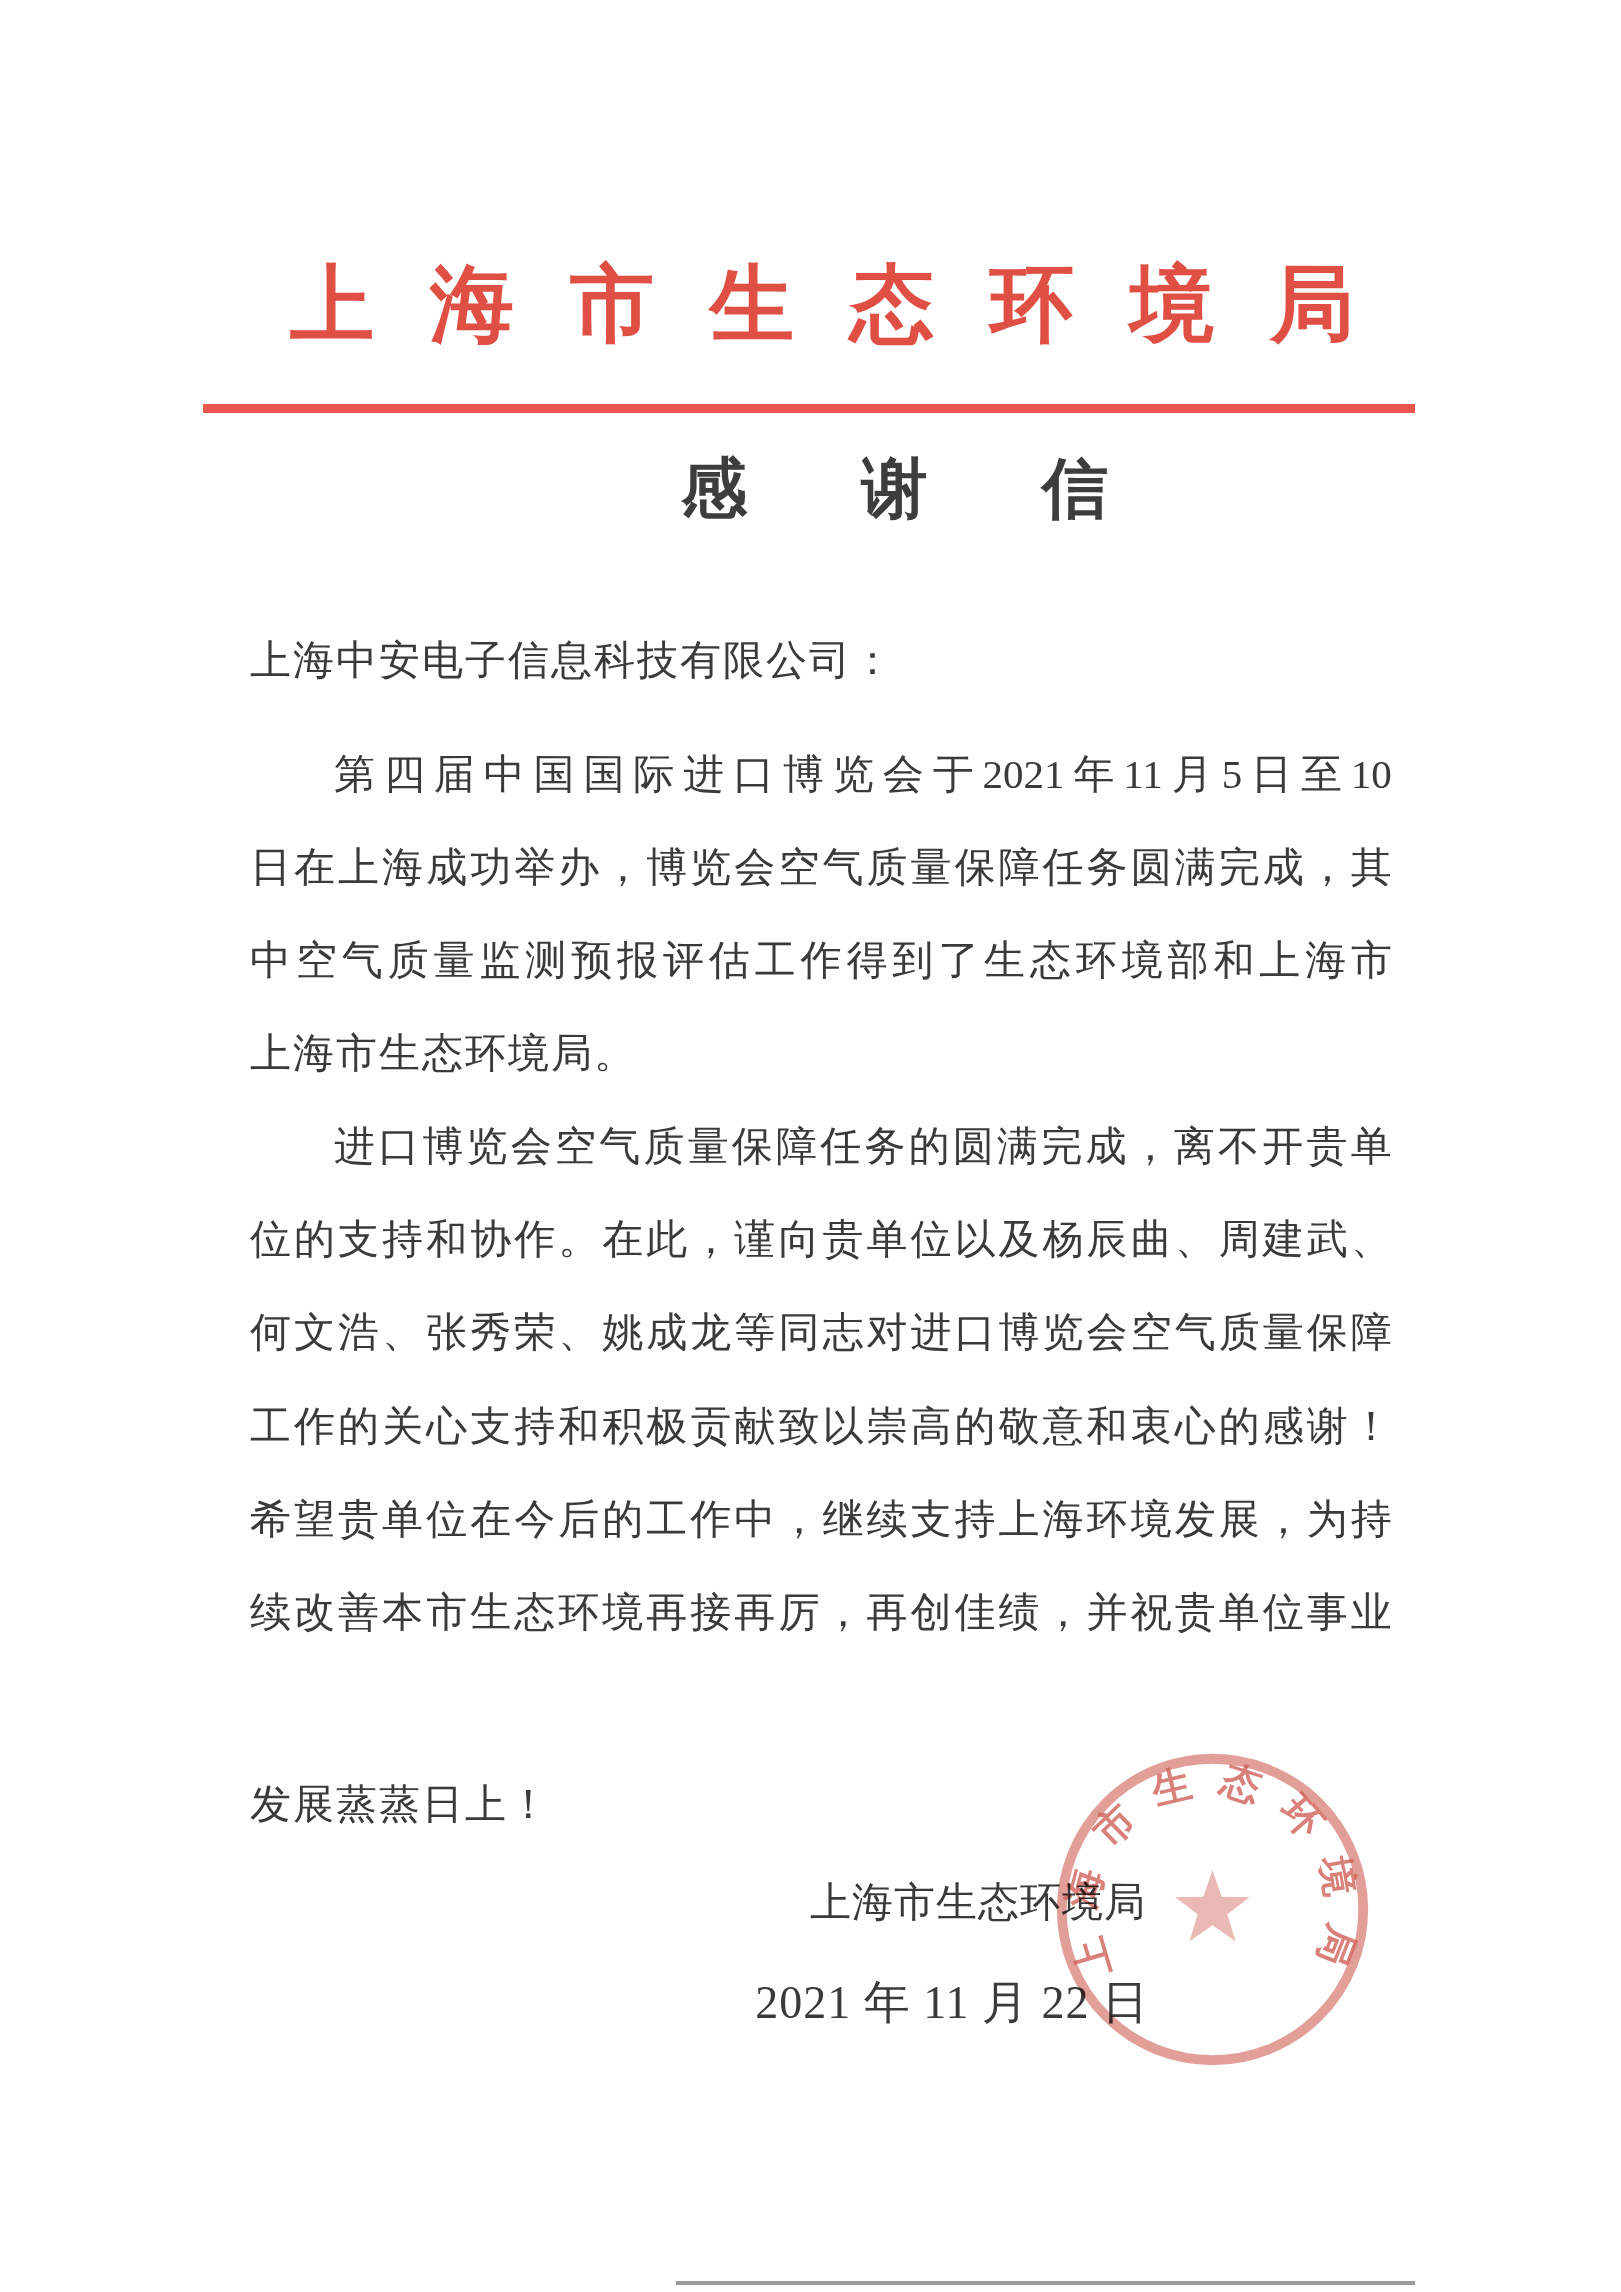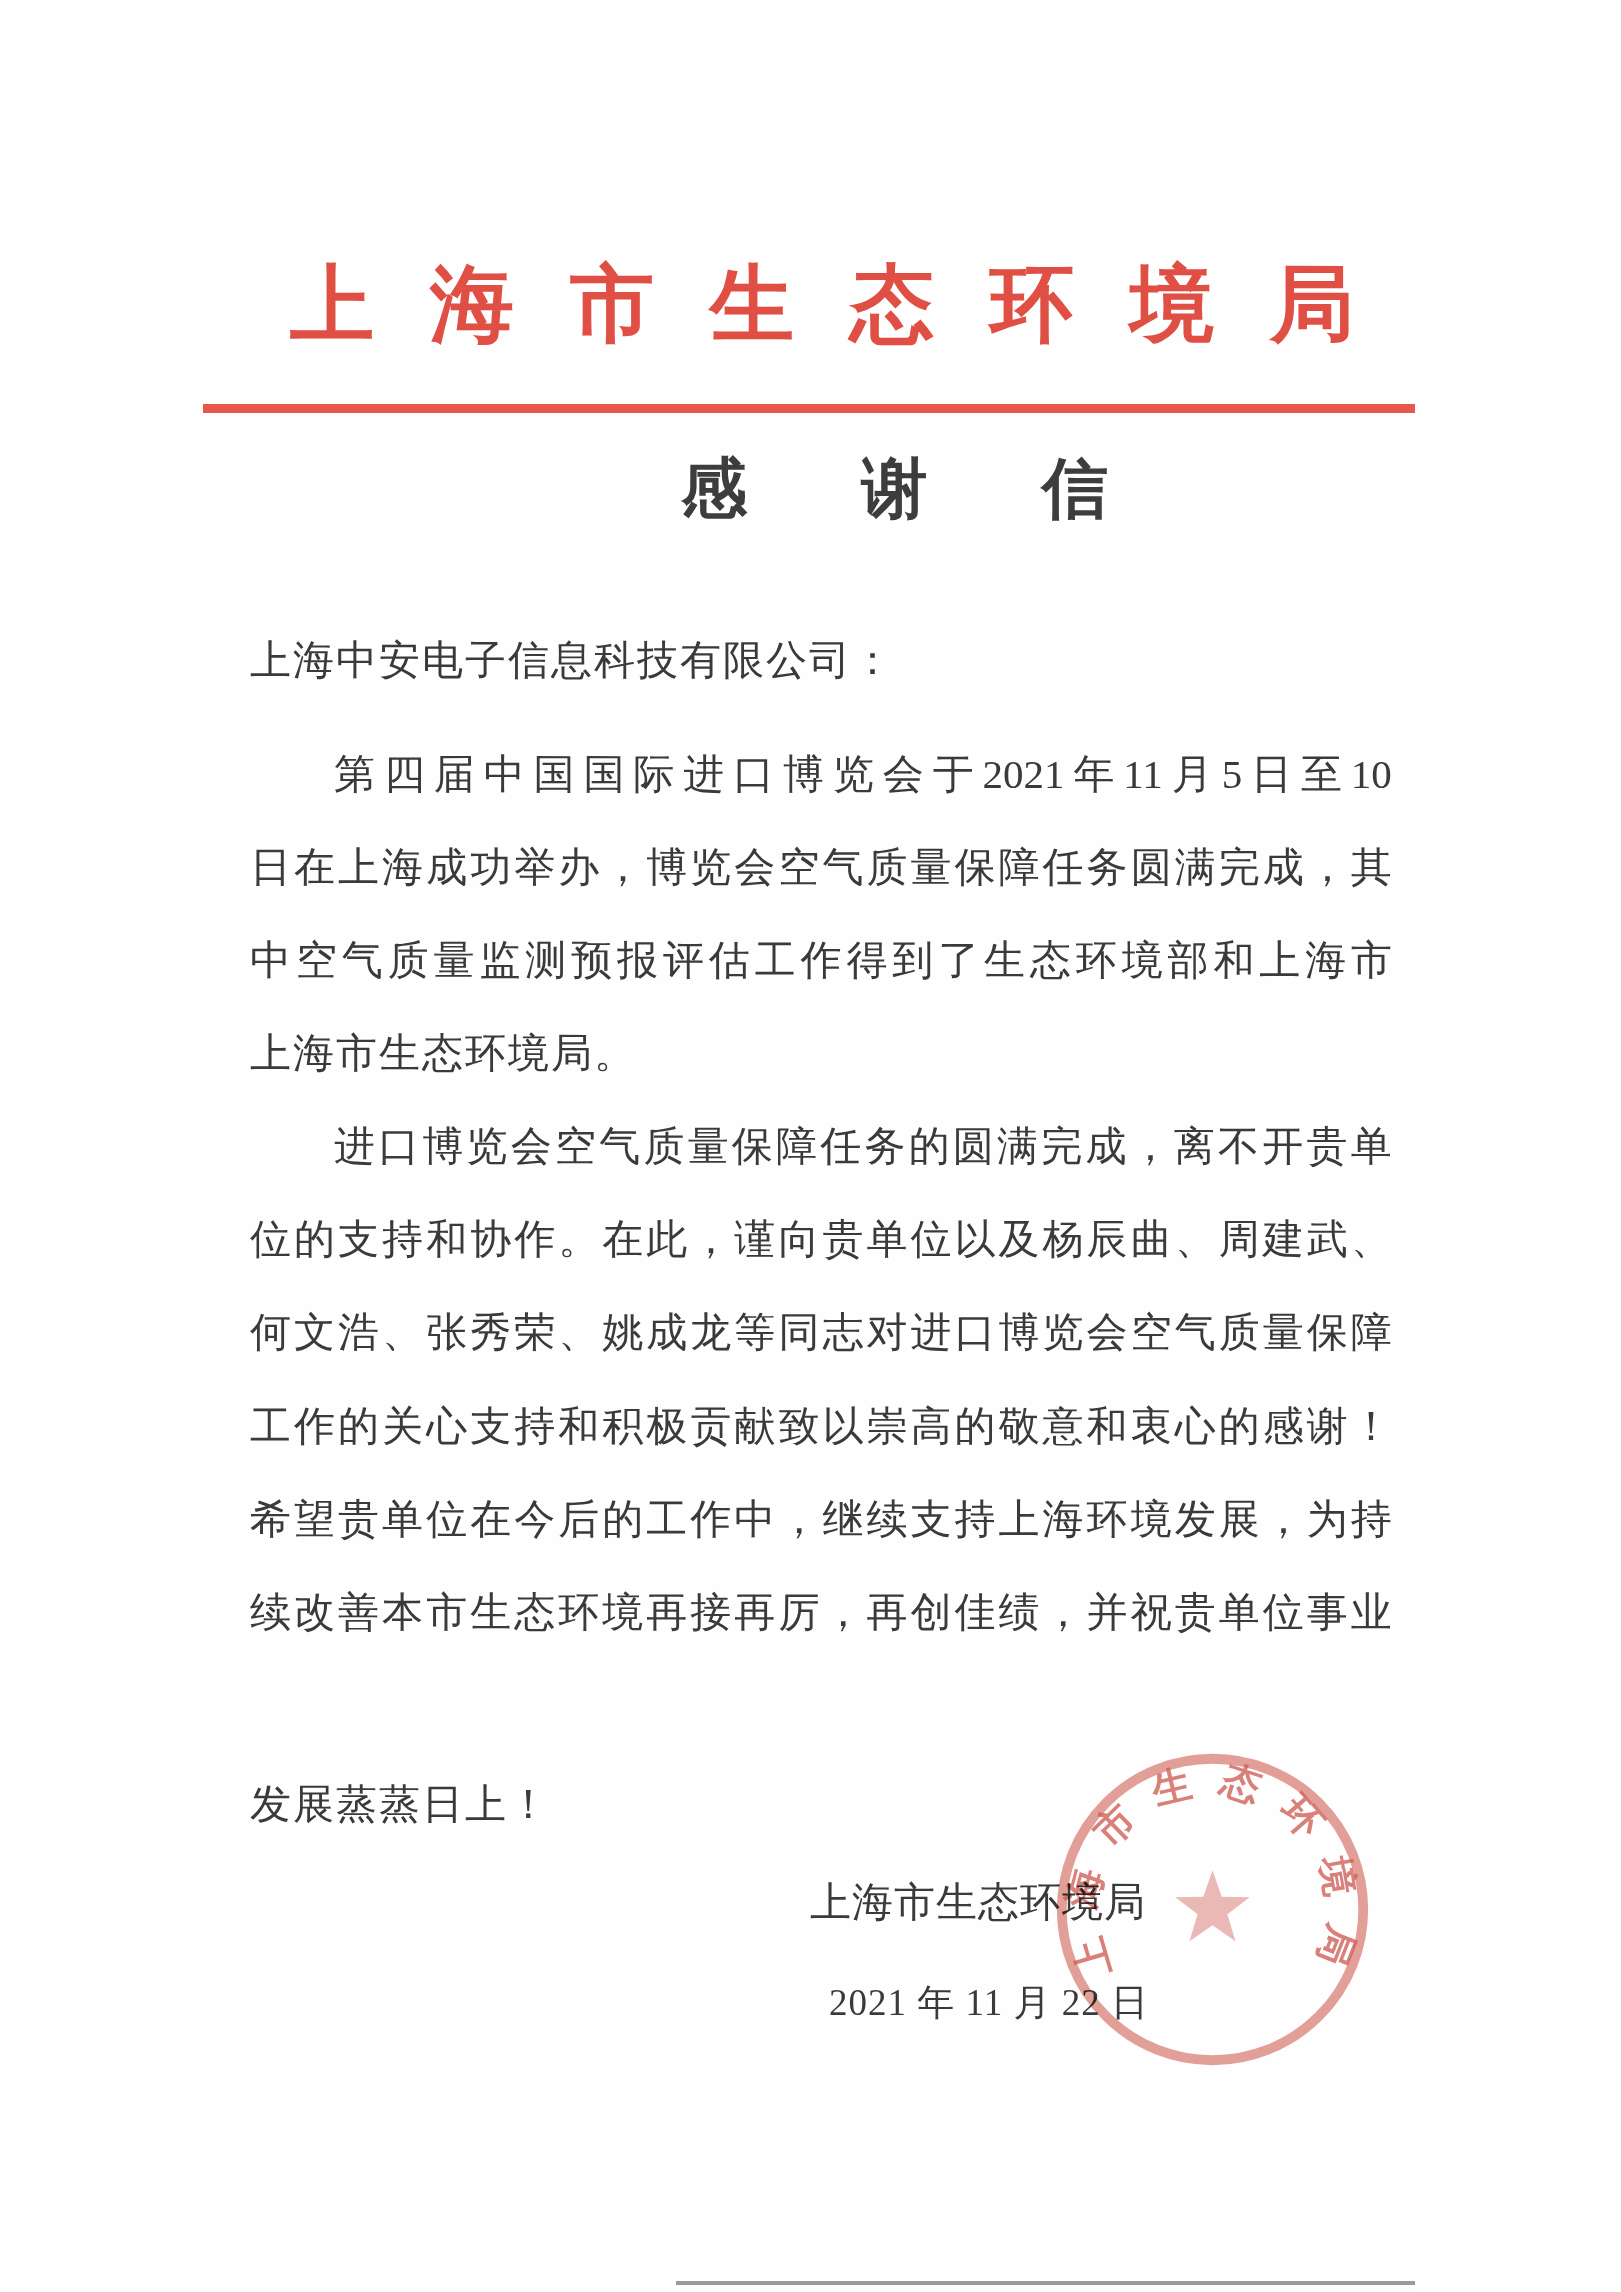--- a/index.html
+++ b/index.html
@@ -88,21 +88,21 @@
     top: 1880px;
     font-size: 41px;
     line-height: 45px;
     letter-spacing: 1px;
     white-space: nowrap;
   }
   .date-line {
     position: absolute;
     right: 266px;
     top: 1980px;
-    font-size: 37px;
+    font-size: 46px;
     line-height: 45px;
     letter-spacing: 1px;
     white-space: nowrap;
   }
   
   .seal {
     position: absolute;
     left: 1051px;
     top: 1748px;
     width: 323px;

